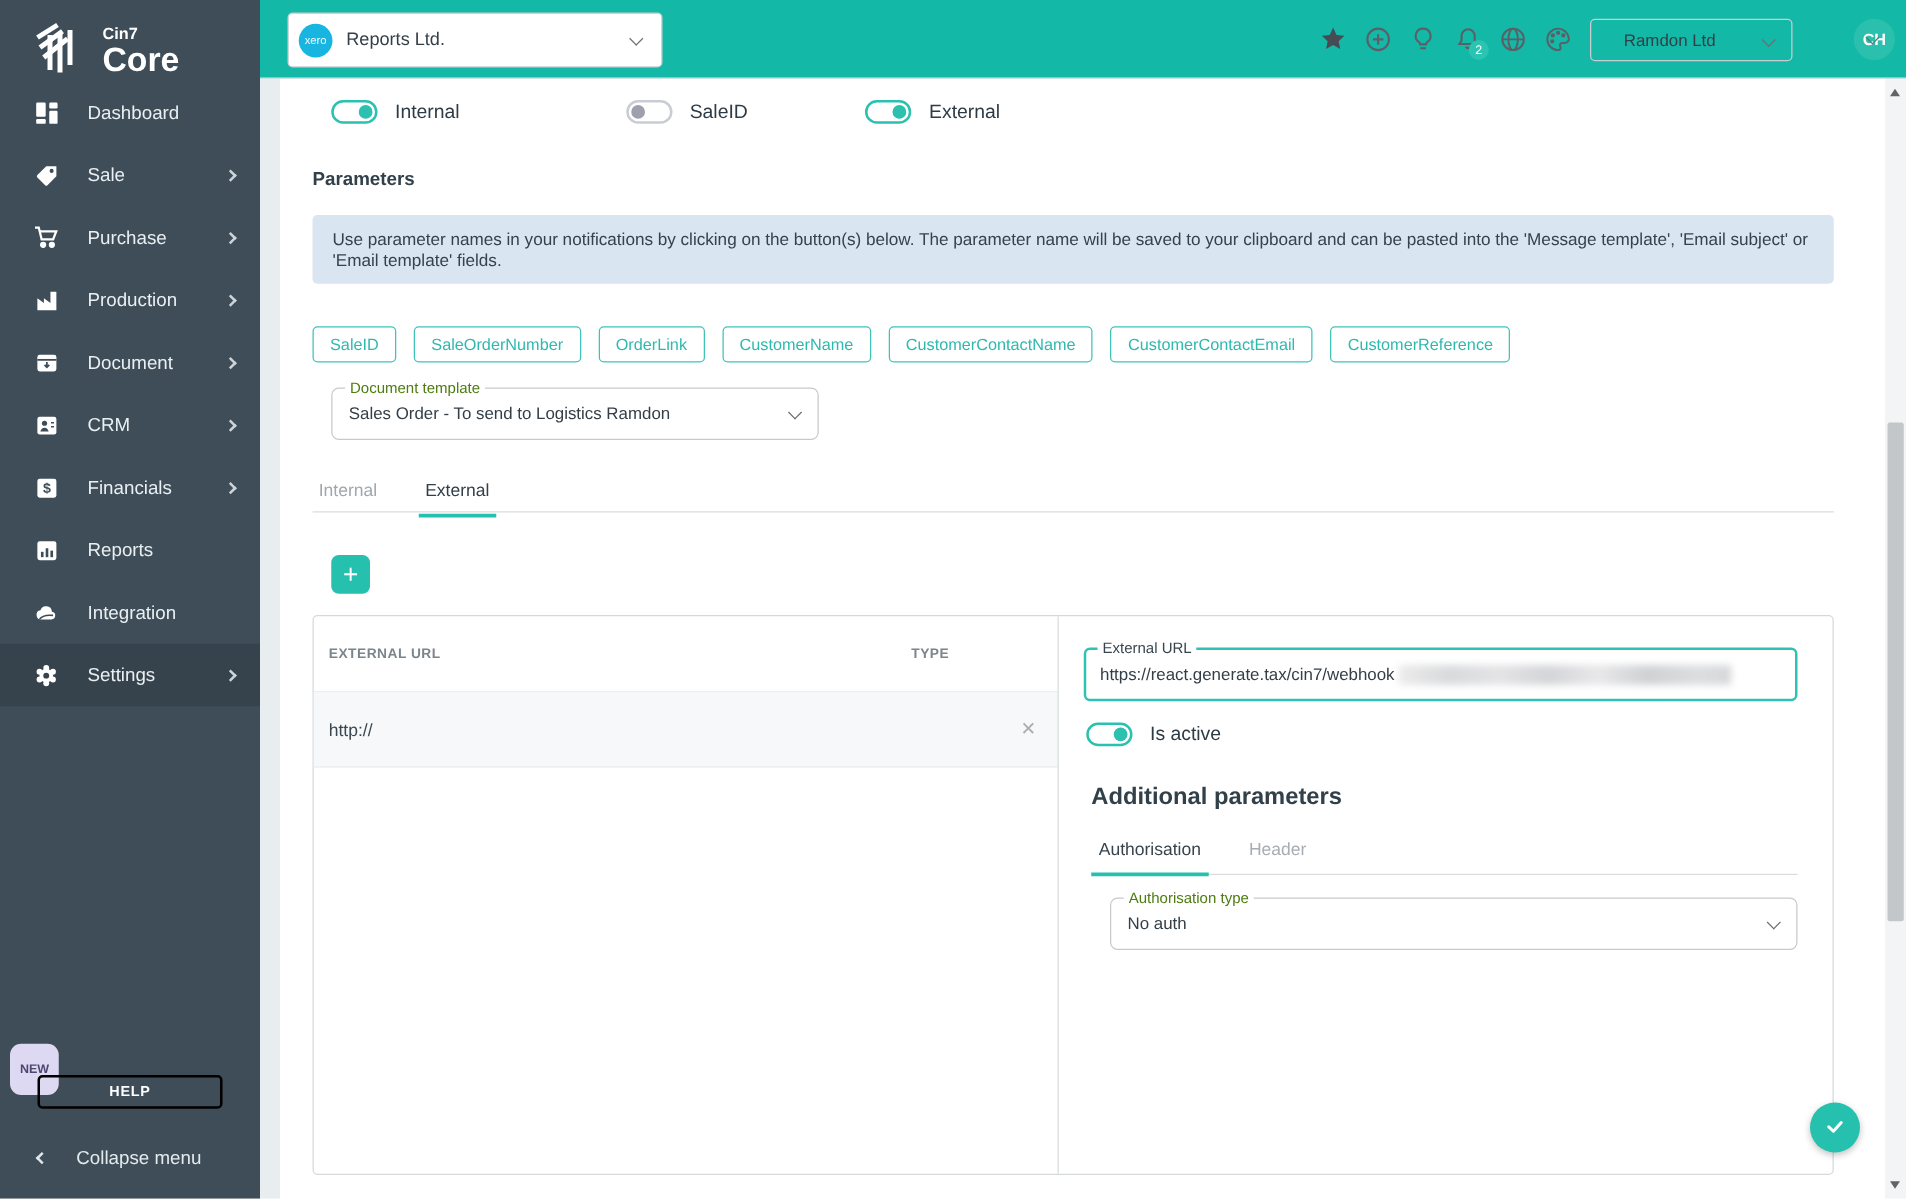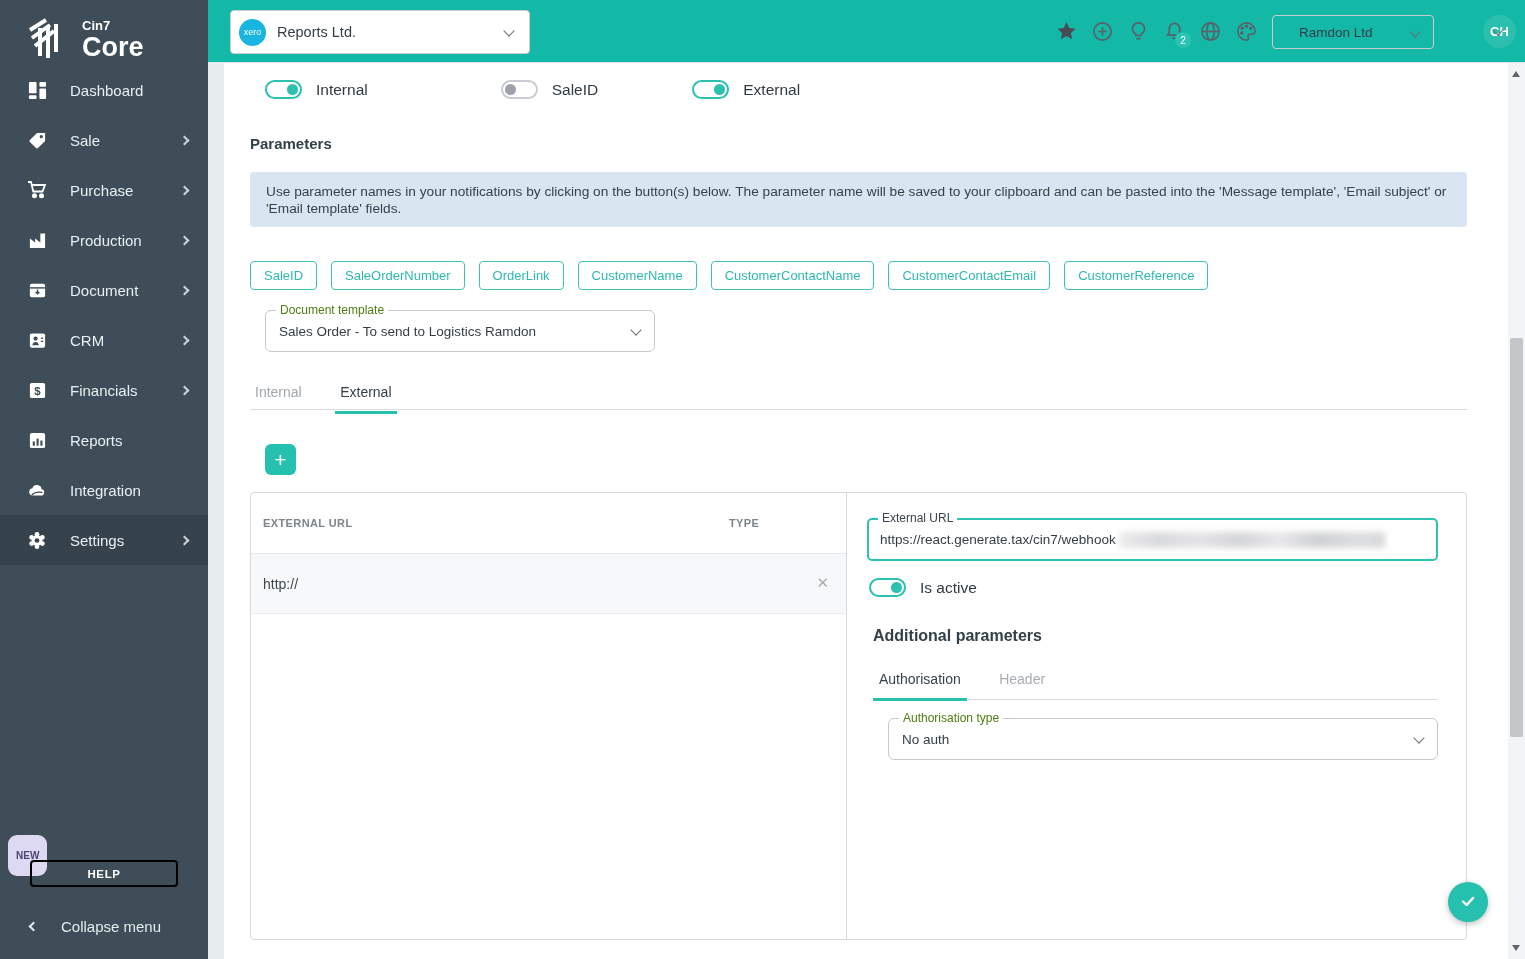--- a/index.html
+++ b/index.html
@@ -84,21 +84,21 @@
   .row-close { position:absolute; right:17px; top:20px; font-size:15px; color:#a9aeb4; cursor:pointer; }
 
   .url-field { position:absolute; left:20px; top:25px; width:571px; height:43px; border:2px solid #2fc2b3; border-radius:5px; background:#fff; }
   .url-field .flabel { position:absolute; top:-9px; left:9px; background:#fff; padding:0 4px; font-size:12px; color:#39454e; }
   .url-field .fvalue { position:absolute; left:11px; top:12px; font-size:13.5px; color:#333e47; white-space:nowrap; }
   .url-blur { position:absolute; left:250px; top:12px; width:266px; height:16px; filter:blur(3px); border-radius:2px;
               background:linear-gradient(90deg,#ececec,#d9dadc 15%,#e4e4e6 30%,#d4d5d8 45%,#e8e8ea 60%,#cfd1d4 75%,#dddee0 90%,#d7d8da); }
 
   .is-active { position:absolute; left:22px; top:85px; display:flex; align-items:center; }
   .is-active .lbl { font-size:15.5px; color:#2f3b44; margin-left:14px; }
-  .addl-heading { position:absolute; left:26px; top:134px; font-size:16px; font-weight:bold; color:#32404a; }
+  .addl-heading { position:absolute; left:26px; top:134px; font-size:19px; font-weight:bold; color:#32404a; }
   .atabs { position:absolute; left:26px; top:170px; z-index:2; }
   .atab { display:inline-block; font-size:14px; padding:8px 6px 11px; margin-right:22px; cursor:pointer; color:#a7adb3; }
   .atab.active { color:#38444d; border-bottom:3px solid #26c0ae; }
   .atabs-divider { position:absolute; left:26px; top:206px; width:565px; height:1px; background:#dadde0; }
   .auth-field { left:41px; top:225px; width:550px; height:42px; }
 
   .fab { position:absolute; left:1448px; top:882px; width:40px; height:40px; border-radius:50%; background:#26c1ae; border:none; cursor:pointer; box-shadow:0 2px 6px rgba(0,0,0,.25); display:flex; align-items:center; justify-content:center; }
 
   
   .scrollbar { position:absolute; left:1508px; top:63px; width:17px; height:896px; background:#f2f4f5; }

